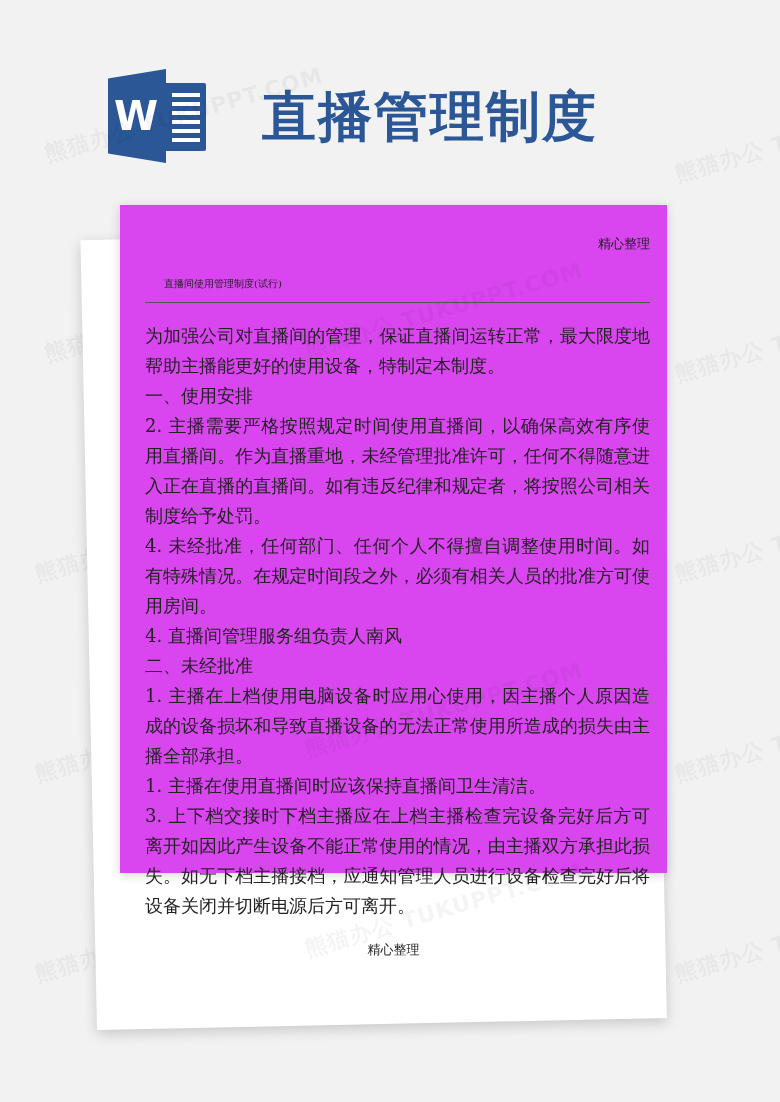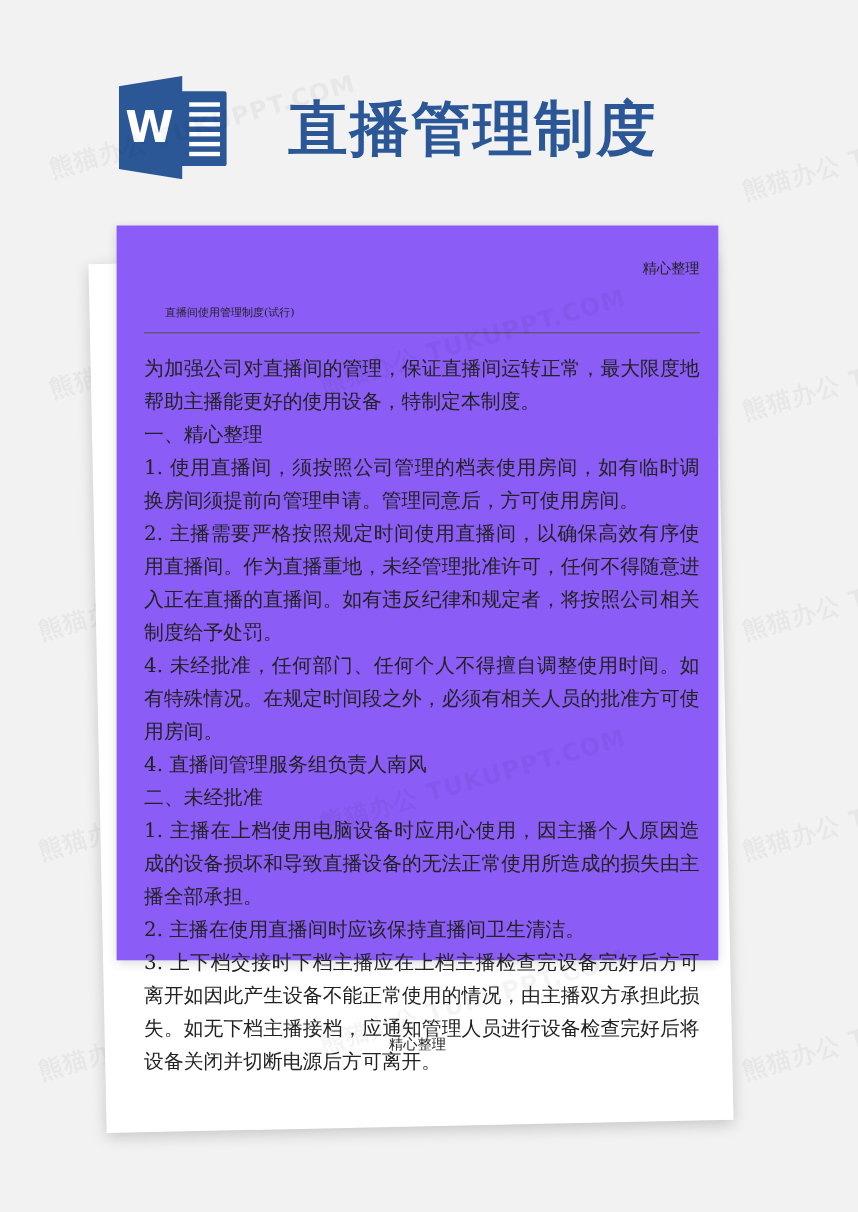--- a/index.html
+++ b/index.html
@@ -79,25 +79,25 @@
       top: 240px;
       width: 570px;
       height: 790px;
       background: #ffffff;
       transform: rotate(-1.2deg);
       transform-origin: left bottom;
       box-shadow: 0 4px 14px rgba(0,0,0,0.18);
     }
     .page {
       position: absolute;
-      left: 106px;
+      left: 120px;
       top: 205px;
       width: 547px;
       height: 668px;
-      background: #8b5cf6;
+      background: #d946ef;
       box-shadow: 0 2px 10px rgba(0,0,0,0.16);
       color: #222;
     }
     .page .corner-note {
       position: absolute;
       right: 17px;
       top: 30px;
       font-size: 13px;
       color: #222;
     }
@@ -182,28 +182,27 @@
 
 <div class="sheet-back"></div>
 
 <div class="page">
   <div class="corner-note">精心整理</div>
   <div class="doc-heading">直播间使用管理制度(试行)</div>
   <div class="rule"></div>
 
   <div class="body">
     <p>为加强公司对直播间的管理，保证直播间运转正常，最大限度地帮助主播能更好的使用设备，特制定本制度。</p>
-    <p>一、精心整理</p>
-    <p>1. 使用直播间，须按照公司管理的档表使用房间，如有临时调换房间须提前向管理申请。管理同意后，方可使用房间。</p>
+    <p>一、使用安排</p>
     <p>2. 主播需要严格按照规定时间使用直播间，以确保高效有序使用直播间。作为直播重地，未经管理批准许可，任何不得随意进入正在直播的直播间。如有违反纪律和规定者，将按照公司相关制度给予处罚。</p>
     <p>4. 未经批准，任何部门、任何个人不得擅自调整使用时间。如有特殊情况。在规定时间段之外，必须有相关人员的批准方可使用房间。</p>
     <p>4. 直播间管理服务组负责人南风</p>
     <p>二、未经批准</p>
     <p>1. 主播在上档使用电脑设备时应用心使用，因主播个人原因造成的设备损坏和导致直播设备的无法正常使用所造成的损失由主播全部承担。</p>
-    <p>2. 主播在使用直播间时应该保持直播间卫生清洁。</p>
+    <p>1. 主播在使用直播间时应该保持直播间卫生清洁。</p>
     <p>3. 上下档交接时下档主播应在上档主播检查完设备完好后方可离开如因此产生设备不能正常使用的情况，由主播双方承担此损失。如无下档主播接档，应通知管理人员进行设备检查完好后将设备关闭并切断电源后方可离开。</p>
   </div>
 
   <div class="footer-note">精心整理</div>
 
   <div class="watermark" style="left:180px; top:90px;">熊猫办公 TUKUPPT.COM</div>
   <div class="watermark" style="left:180px; top:490px;">熊猫办公 TUKUPPT.COM</div>
   <div class="watermark" style="left:180px; top:690px;">熊猫办公 TUKUPPT.COM</div>
 </div>
 

